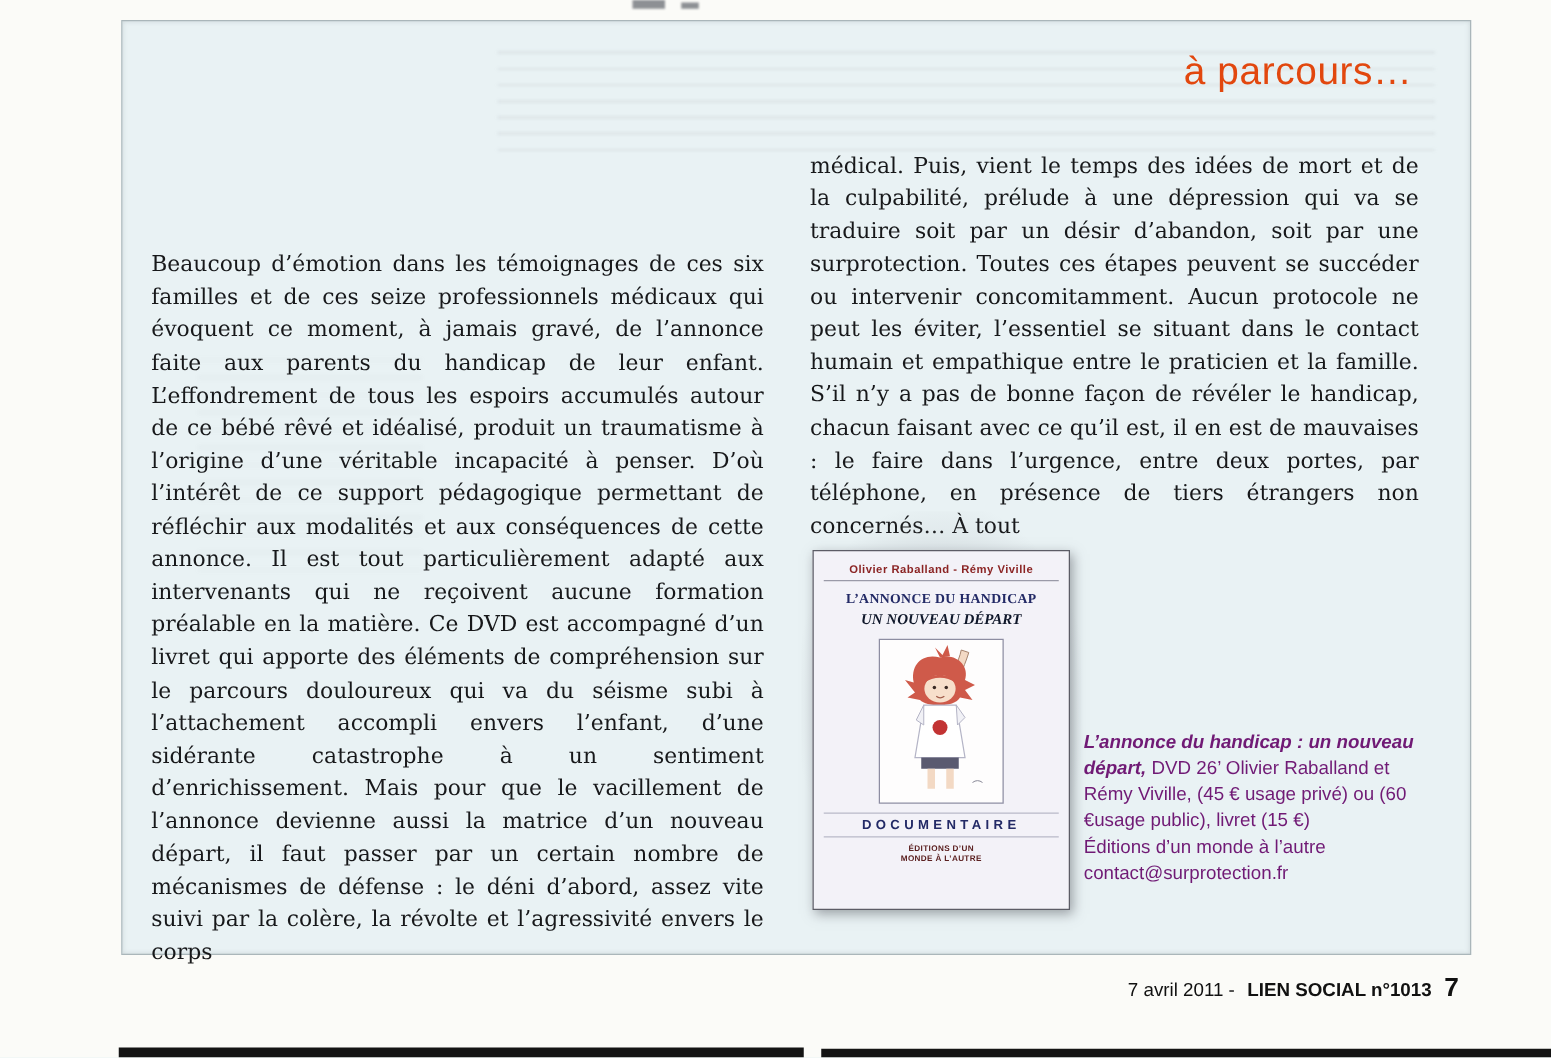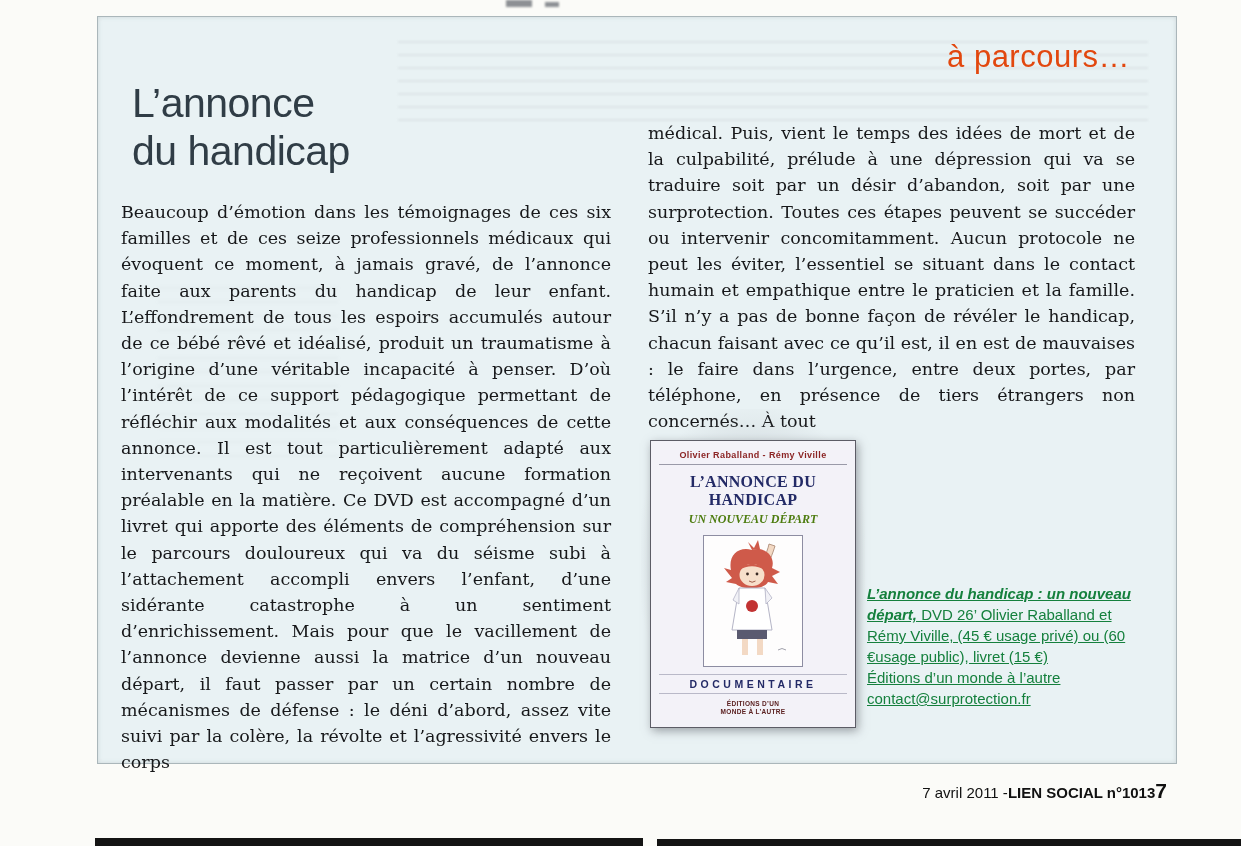--- a/index.html
+++ b/index.html
@@ -61,76 +61,72 @@
     text-align:center;
     font-family:"Liberation Serif", serif;
     margin-top:44px;
   }
   .dvd-authors{
     font-family:"Liberation Sans", sans-serif;
     font-size:9px;font-weight:bold;color:#8b2424;letter-spacing:.4px;
     padding-bottom:4px;border-bottom:1px solid #9a9aa8;
   }
   .dvd-title{
-    margin-top:8px;font-size:16px;font-weight:bold;color:#232a66;letter-spacing:.3px;
+    margin-top:8px;font-size:11px;font-weight:bold;color:#232a66;letter-spacing:.3px;
   }
   .dvd-subtitle{
-    margin-top:3px;font-size:12px;font-style:italic;font-weight:bold;color:#4d7c0f;
+    margin-top:3px;font-size:12px;font-style:italic;font-weight:bold;color:#0f172a;
   }
   .dvd-art{
     margin:8px auto 0 auto;width:98px;height:130px;
     background:#fefdfd;border:1px solid #8d8da2;
     display:flex;align-items:center;justify-content:center;
   }
   .dvd-genre{
     margin-top:7px;font-family:"Liberation Sans", sans-serif;
     font-size:10.5px;font-weight:bold;color:#232a66;letter-spacing:3.5px;
     border-top:1px solid #b9b9c8;border-bottom:1px solid #b9b9c8;
     padding:3px 0;
   }
   .dvd-publisher{
     margin:6px auto 0 auto;width:70px;
     font-family:"Liberation Sans", sans-serif;
     font-size:6.5px;line-height:8px;color:#5b2020;font-weight:bold;letter-spacing:.3px;
   }
   .caption{
     position:absolute;left:769px;top:566px;width:270px;
     font-family:"Liberation Sans", sans-serif;
-    font-size:15px;line-height:21px;color:#15803d;text-decoration:underline;
+    font-size:15px;line-height:21px;color:#701a75;
   }
   .caption .lead{font-weight:bold;font-style:italic;}
   .footer{
     position:absolute;top:779px;right:74px;
     font-family:"Liberation Sans", sans-serif;
     font-size:15px;color:#111;
-    display:flex;align-items:baseline;gap:0;
+    display:flex;align-items:baseline;gap:10px;
   }
   .footer .journal{font-weight:bold;}
   .footer .pagenum{font-weight:bold;font-size:21px;}
   .bar{position:absolute;background:#141414;}
   .bar-left{left:95px;top:838px;width:548px;height:8px;}
   .bar-right{left:657px;top:839px;width:584px;height:7px;}
   .mark{position:absolute;background:#8d9094;}
   .mark1{left:506px;top:0;width:26px;height:7px;filter:blur(1px);}
   .mark2{left:545px;top:2px;width:14px;height:5px;filter:blur(1px);}
 </style>
 </head>
 <body>
 
 <div class="scan-page">
 
   <div class="bleed"></div>
   <div class="bleed2"></div>
 
   <div class="section-label">à parcours…</div>
 
-  <div class="article-title">
-    <div>L’annonce</div>
-    <div>du handicap</div>
-  </div>
 
   <div class="col col-left">Beaucoup d’émotion dans les témoignages de ces six familles et de ces seize professionnels médicaux qui évoquent ce moment, à jamais gravé, de l’annonce faite aux parents du handicap de leur enfant. L’effondrement de tous les espoirs accumulés autour de ce bébé rêvé et idéalisé, produit un traumatisme à l’origine d’une véritable incapacité à penser. D’où l’intérêt de ce support pédagogique permettant de réfléchir aux modalités et aux conséquences de cette annonce. Il est tout particulièrement adapté aux intervenants qui ne reçoivent aucune formation préalable en la matière. Ce DVD est accompagné d’un livret qui apporte des éléments de compréhension sur le parcours douloureux qui va du séisme subi à l’attachement accompli envers l’enfant, d’une sidérante catastrophe à un sentiment d’enrichissement. Mais pour que le vacillement de l’annonce devienne aussi la matrice d’un nouveau départ, il faut passer par un certain nombre de mécanismes de défense : le déni d’abord, assez vite suivi par la colère, la révolte et l’agressivité envers le corps</div>
 
   <div class="col col-right-top">médical. Puis, vient le temps des idées de mort et de la culpabilité, prélude à une dépression qui va se traduire soit par un désir d’abandon, soit par une surprotection. Toutes ces étapes peuvent se succéder ou intervenir concomitamment. Aucun protocole ne peut les éviter, l’essentiel se situant dans le contact humain et empathique entre le praticien et la famille. S’il n’y a pas de bonne façon de révéler le handicap, chacun faisant avec ce qu’il est, il en est de mauvaises : le faire dans l’urgence, entre deux portes, par téléphone, en présence de tiers étrangers non concernés… À tout</div>
 
 
   <div class="dvd-zone">
     <div class="dvd-cover">
       <div class="dvd-authors">Olivier Raballand - Rémy Viville</div>
       <div class="dvd-title">L’ANNONCE DU HANDICAP</div>

